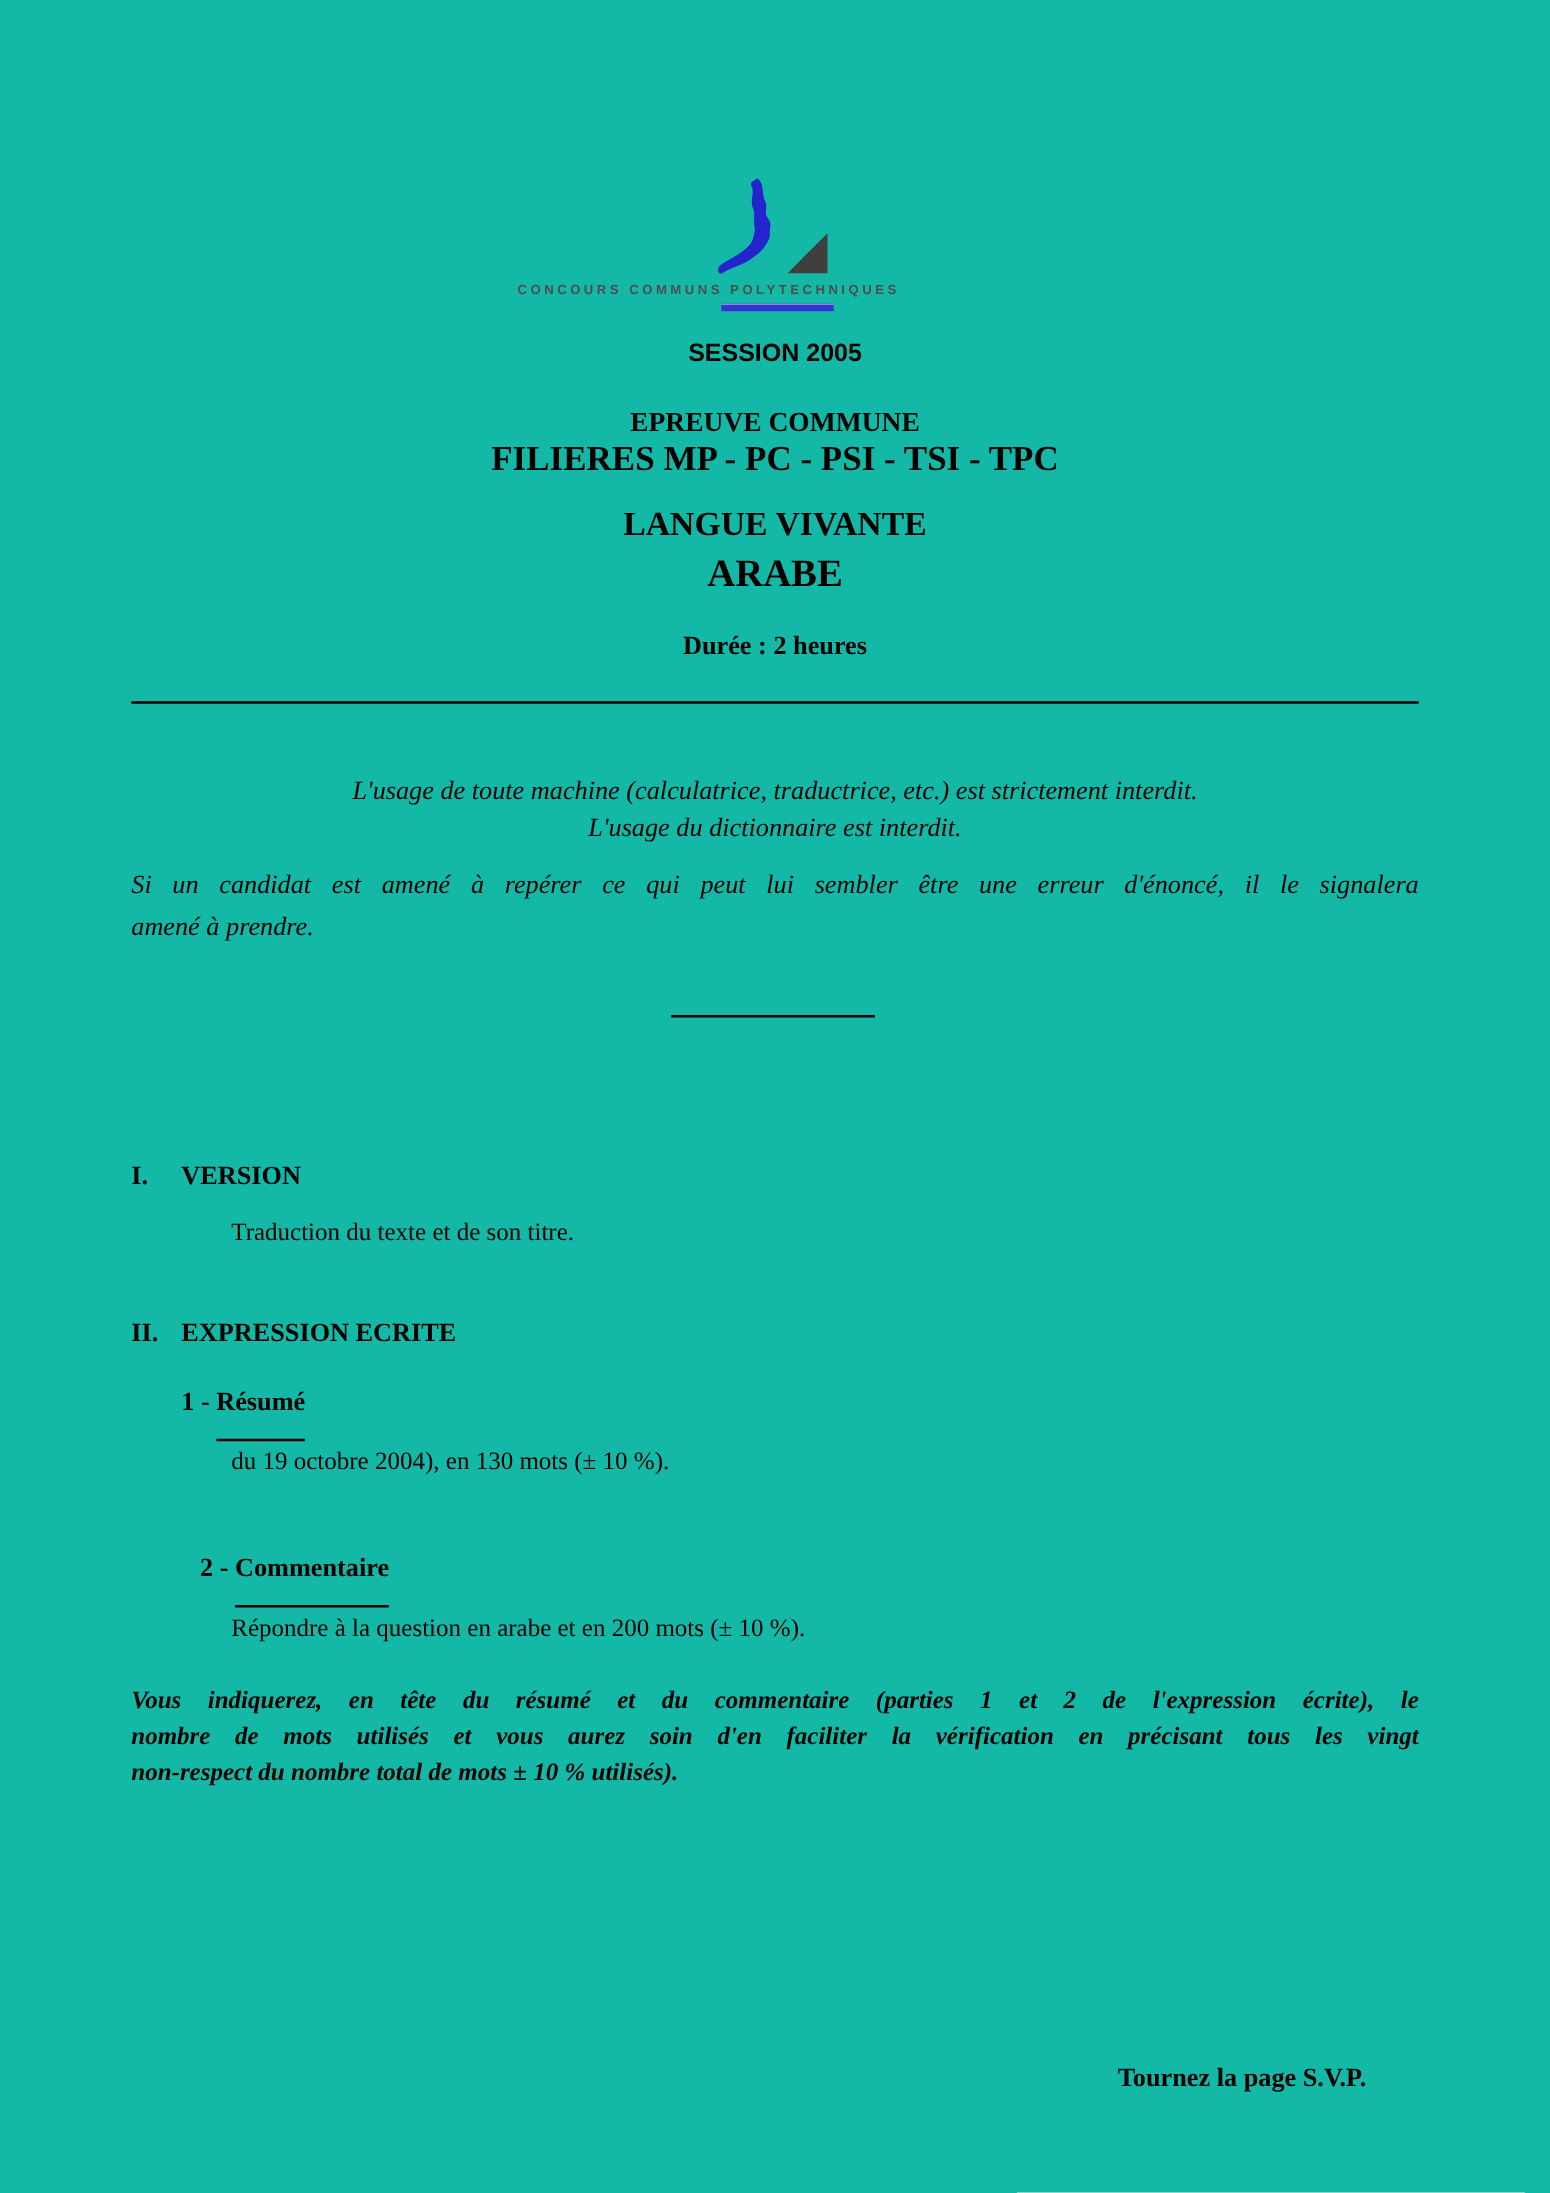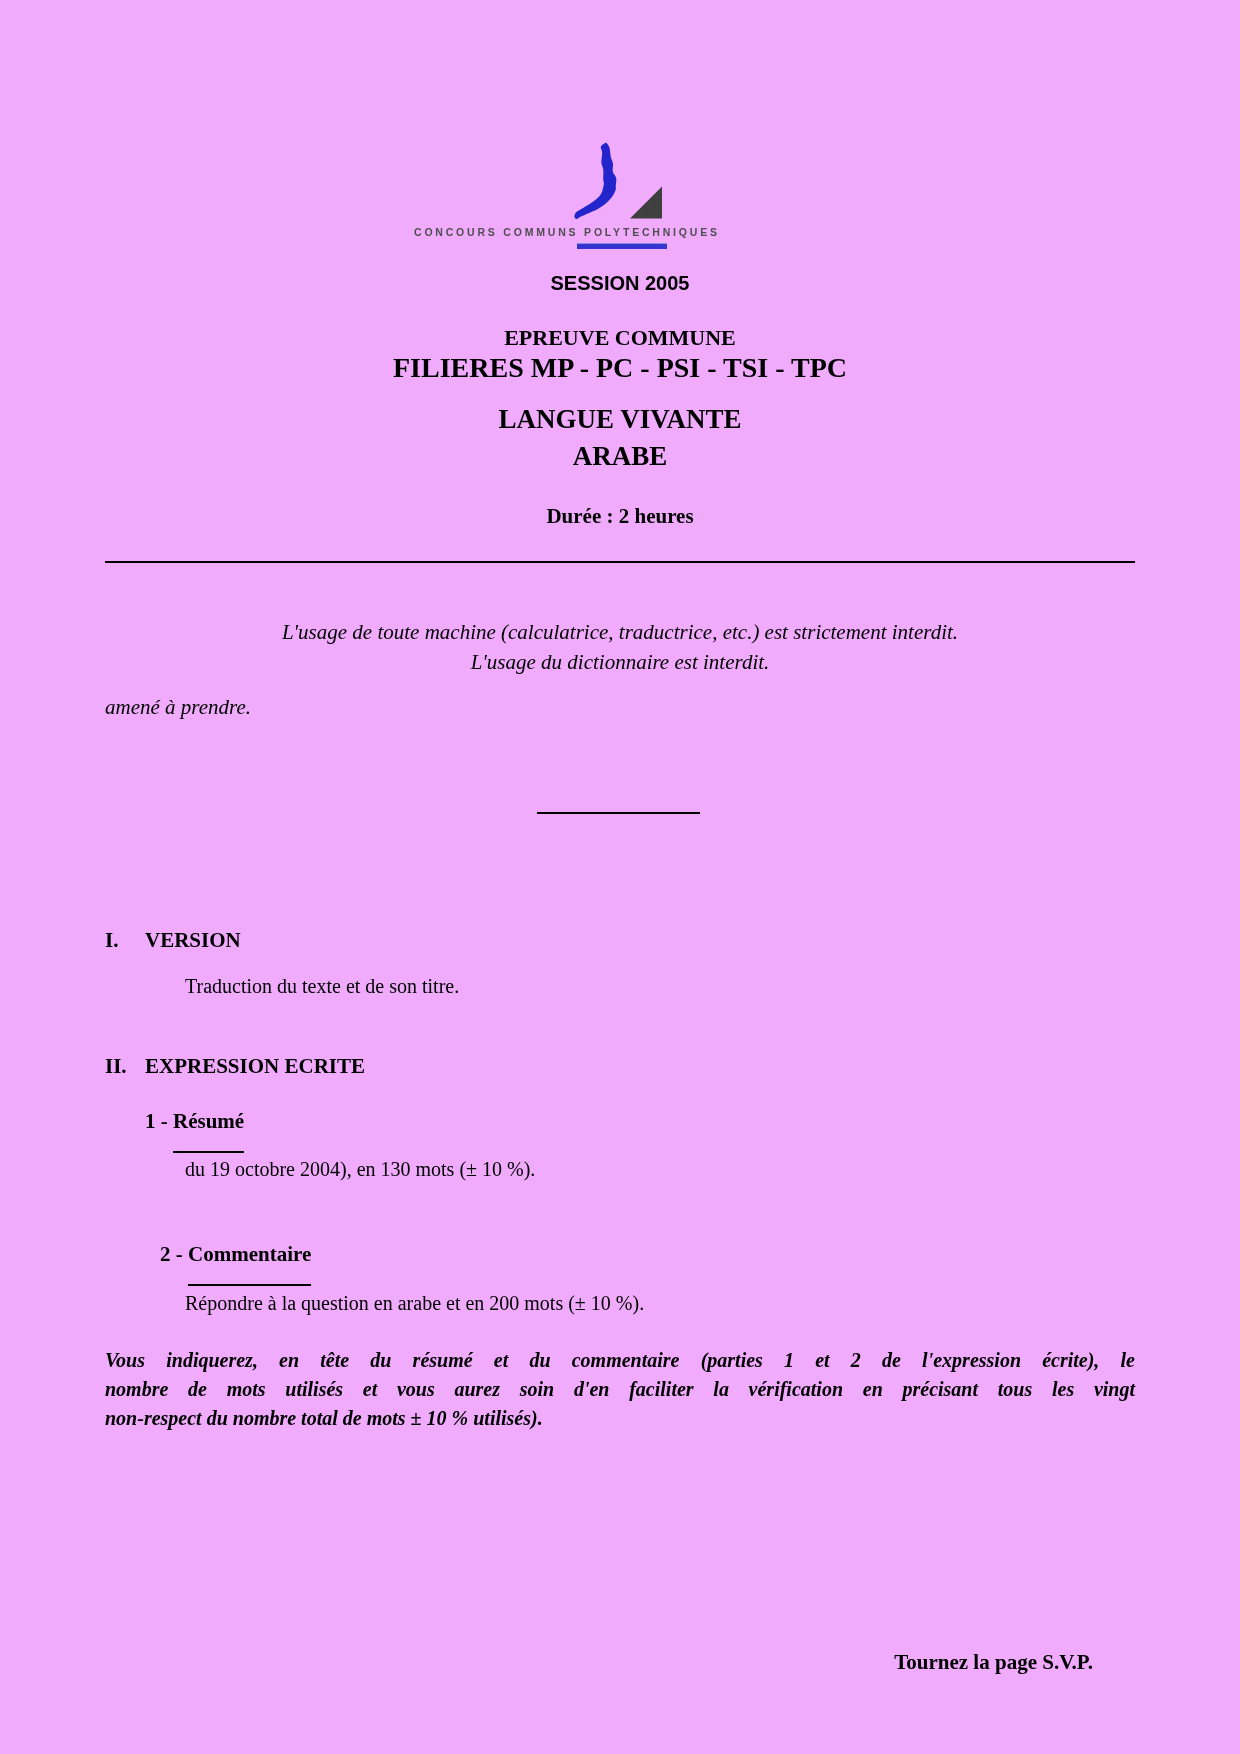--- a/index.html
+++ b/index.html
@@ -1,41 +1,41 @@
 <!DOCTYPE html>
 <html><head>
 <meta charset="utf-8">
 <style>
   html,body{margin:0;padding:0;background:#e8e8e8;}
   .page{
     position:relative;
     width:1240px;height:1754px;
     margin:0 auto;
-    background:#f0abfc;
+    background:#14b8a6;
     font-family:"Liberation Serif", serif;
     color:#000;
     overflow:hidden;
   }
   .abs{position:absolute;}
   .centered{left:105px;width:1030px;text-align:center;}
   
   .logo-mark{left:572px;top:138px;width:95px;height:86px;}
   .logo-caption{
     left:414px;top:226px;width:290px;
     font-family:"Liberation Sans", sans-serif;
     font-size:10.5px;font-weight:700;letter-spacing:2.8px;
     color:#4e4e4e;white-space:nowrap;
   }
   .logo-underline{left:577px;top:243px;width:90px;height:5px;background:#3434cf;border-top:1px solid #8a8ae0;}
   
   .session{top:272px;font-family:"Liberation Sans", sans-serif;font-size:20px;font-weight:700;}
   .epreuve{top:325px;font-size:22px;font-weight:700;}
   .filieres{top:352px;font-size:28px;font-weight:700;}
   .subject1{top:404px;font-size:27px;font-weight:700;}
-  .subject2{top:441px;font-size:27px;font-weight:700;}
+  .subject2{top:441px;font-size:31px;font-weight:700;}
   .duration{top:504px;font-size:21px;font-weight:700;}
   .header-rule{left:105px;top:561px;width:1030px;height:2px;background:#000;}
   
   .notice1{top:620px;font-size:21px;font-style:italic;}
   .notice2{top:650px;font-size:21px;font-style:italic;}
   .candidate{left:105px;top:690px;width:1030px;font-size:21px;font-style:italic;line-height:34px;}
   .jline{text-align:justify;text-align-last:justify;}
   .sep-line{left:537px;top:812px;width:163px;height:2px;background:#000;}
   
   .sec-row{left:105px;width:1030px;font-size:21px;font-weight:700;}
@@ -81,20 +81,21 @@
   <div class="abs centered filieres">FILIERES MP - PC - PSI - TSI - TPC</div>
   <div class="abs centered subject1">LANGUE VIVANTE</div>
   <div class="abs centered subject2">ARABE</div>
   <div class="abs centered duration">Durée : 2 heures</div>
   <div class="abs header-rule"></div>
 
   <div class="abs centered notice1">L'usage de toute machine (calculatrice, traductrice, etc.) est strictement interdit.</div>
   <div class="abs centered notice2">L'usage du dictionnaire est interdit.</div>
 
   <div class="abs candidate">
+    <div class="jline">Si un candidat est amené à repérer ce qui peut lui sembler être une erreur d'énoncé, il le signalera</div>
     <div>amené à prendre.</div>
   </div>
 
   <div class="abs sep-line"></div>
 
   <div class="abs sec-row sec1">
     <span class="sec-num">I.</span><span>VERSION</span>
   </div>
   <div class="abs body-line traduction">Traduction du texte et de son titre.</div>
 

